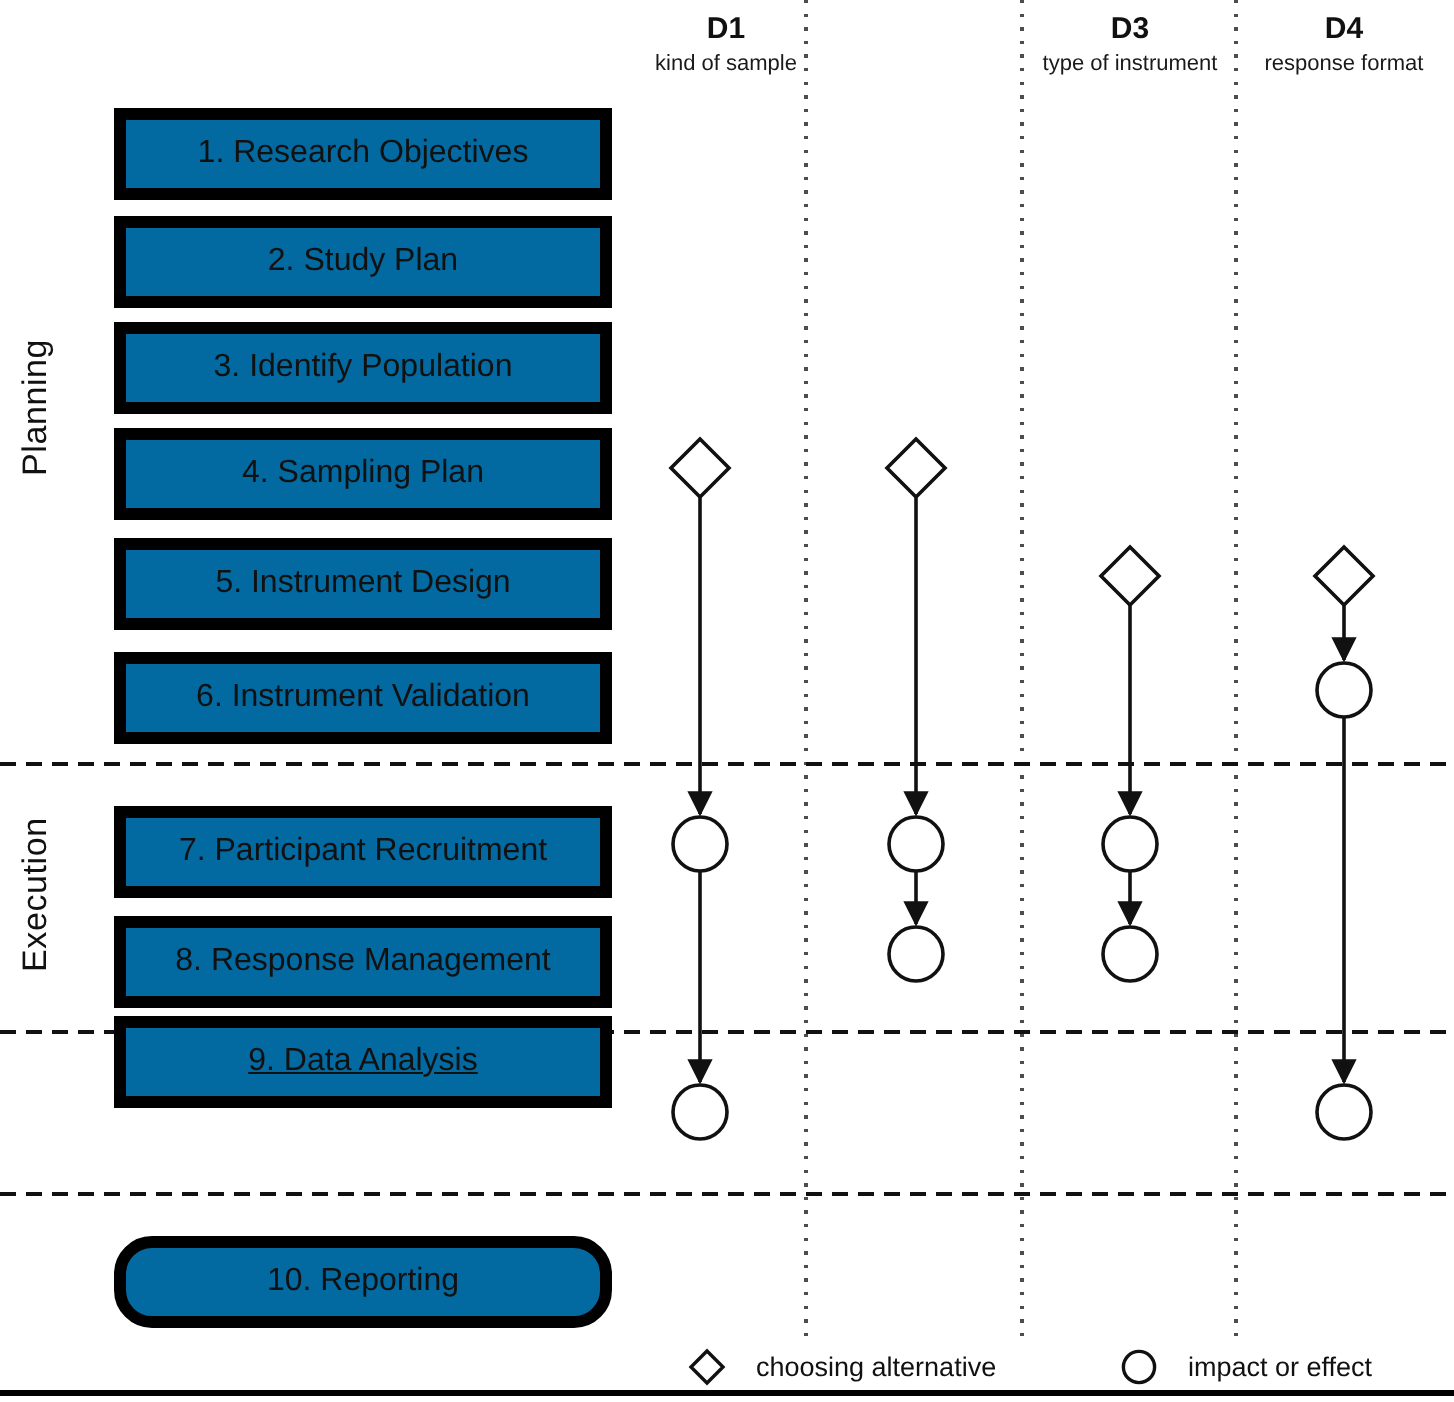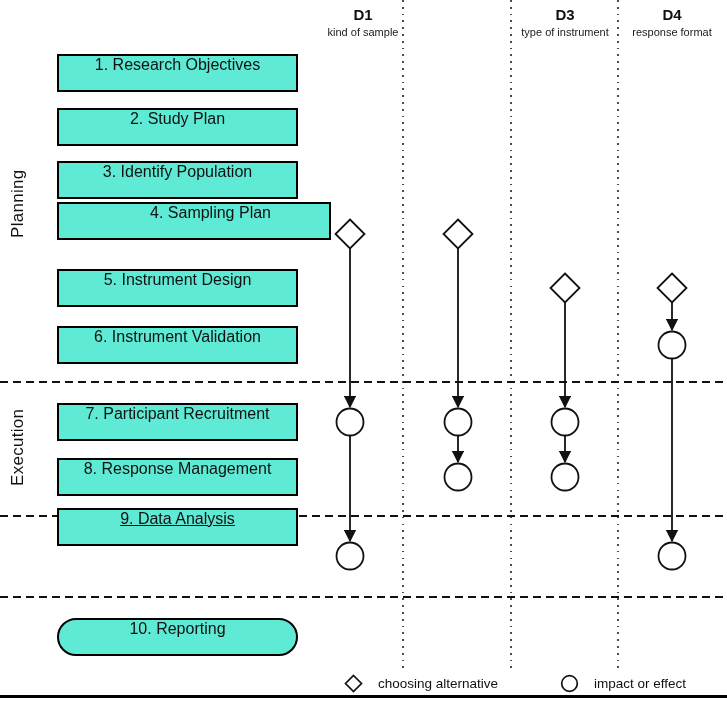--- a/index.html
+++ b/index.html
@@ -59,32 +59,32 @@
   }
   .phase-planning  { top: 162px; height: 84px; }
   .phase-execution { top: 405px; height: 84px; }
 
   
   .step {
     position: absolute;
     left: 57px;
     width: 237px;
     height: 34px;
-    border: 2px solid #000000;
-    background: #5eead4;
+    border: 6px solid #000000;
+    background: #0369a1;
     display: flex;
-    align-items: flex-start;
+    align-items: center;
     justify-content: center;
     font-size: 16px;
     color: #111;
   }
   .step-1  { top: 54px; }
   .step-2  { top: 108px; }
   .step-3  { top: 161px; }
-  .step-4  { top: 202px; padding-left: 33px; }
+  .step-4  { top: 214px; }
   .step-5  { top: 269px; }
   .step-6  { top: 326px; }
   .step-7  { top: 403px; }
   .step-8  { top: 458px; }
   .step-9  { top: 508px; text-decoration: underline; }
   .step-10 { top: 618px; border-radius: 19px; }
 
   
   .col-header {
     position: absolute;

